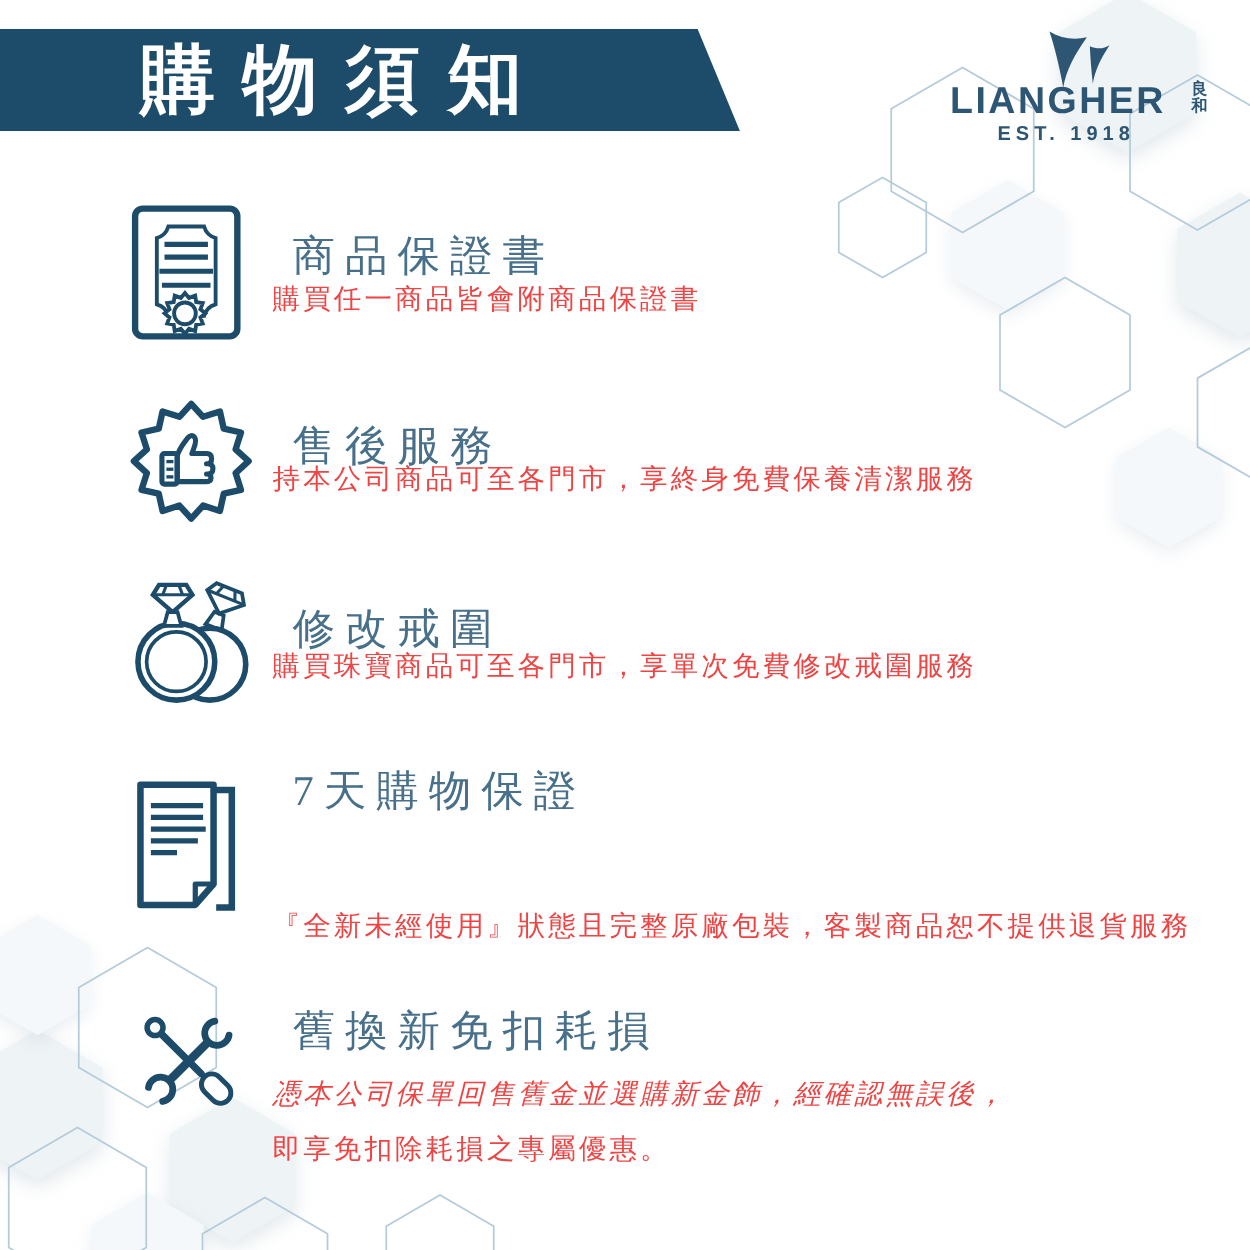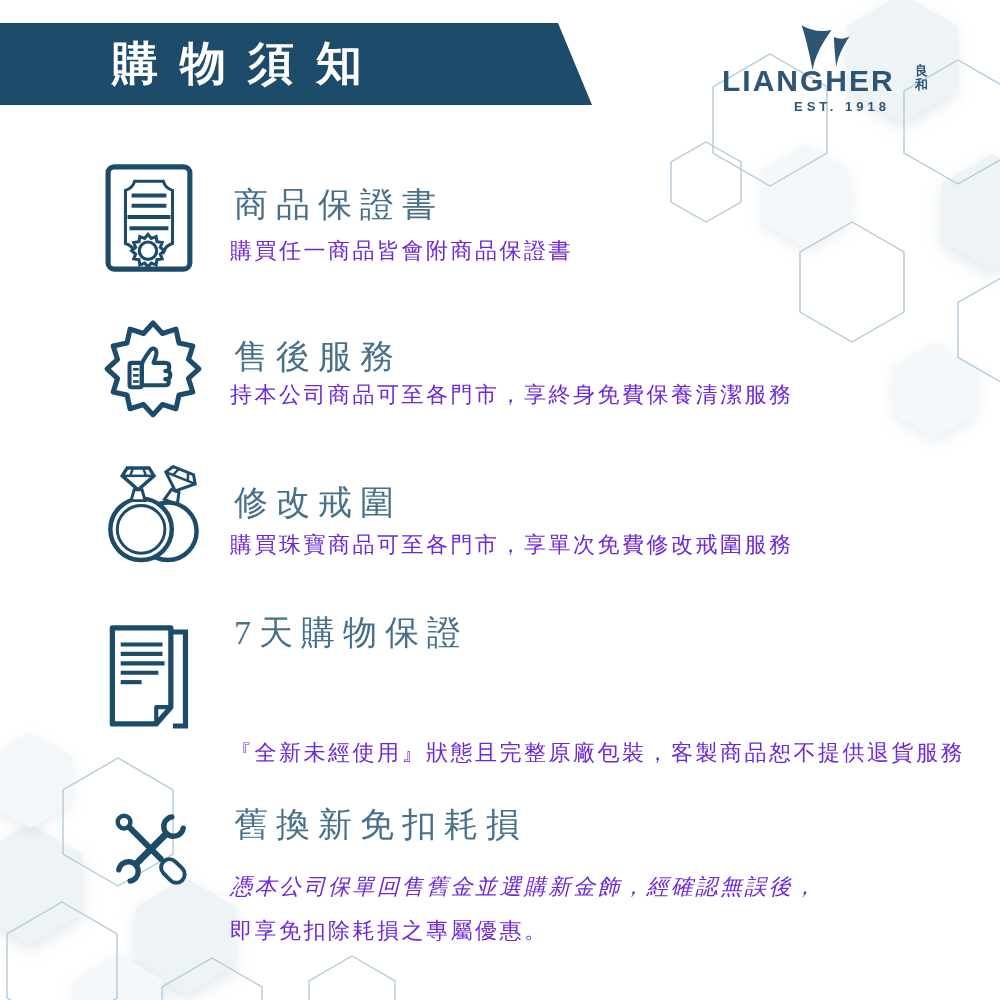--- a/index.html
+++ b/index.html
@@ -13,48 +13,48 @@
   .hf2{fill:#f5f8fa;filter:drop-shadow(0 5px 7px rgba(150,172,188,.2));}
   .hl{fill:none;stroke:#b4cbda;stroke-width:1.4;}
   
   .banner{
     position:absolute;left:0;top:23px;width:592px;height:82px;
     background:#1d4c6a;
     clip-path:polygon(0 0,558px 0,592px 100%,0 100%);
   }
   .banner h1{
     margin:0;position:absolute;left:112px;top:0;line-height:82px;
-    font-size:46px;font-weight:bold;color:#ffffff;letter-spacing:22px;white-space:nowrap;
+    font-size:60px;font-weight:bold;color:#ffffff;letter-spacing:22px;white-space:nowrap;
   }
   
-  .logo{position:absolute;left:700px;top:20px;width:250px;height:100px;color:#2d5674;}
+  .logo{position:absolute;left:738px;top:20px;width:250px;height:100px;color:#2d5674;}
   .logo .vmark{position:absolute;left:100px;top:3px;width:52px;height:50px;}
   .logo .name{
     position:absolute;left:22px;top:44px;width:200px;
     font-family:"Liberation Sans","DejaVu Sans",sans-serif;
     font-size:30px;font-weight:bold;letter-spacing:2px;color:#2d5674;white-space:nowrap;
   }
   .logo .cjk{position:absolute;left:215px;top:44px;
     font-family:"Liberation Sans","DejaVu Sans",sans-serif;
     font-size:13px;font-weight:bold;line-height:14px;color:#2d5674;text-align:center;}
   .logo .est{
-    position:absolute;left:60px;top:79px;width:130px;text-align:right;
+    position:absolute;left:60px;top:79px;width:130px;text-align:left;
     font-family:"Liberation Sans","DejaVu Sans",sans-serif;
-    font-size:13px;font-weight:bold;letter-spacing:4px;color:#2d5674;white-space:nowrap;
+    font-size:16px;font-weight:bold;letter-spacing:4px;color:#2d5674;white-space:nowrap;
   }
   
   .icon{position:absolute;color:#1d4c6a;}
   .icon svg{width:100%;height:100%;}
   .sec-title{
     position:absolute;left:218px;margin:16px;
     font-size:34px;font-weight:normal;color:#48708a;letter-spacing:8px;white-space:nowrap;
   }
   .sec-line{
-    position:absolute;left:218px;margin:12px;
-    font-size:22px;color:#6d28d9;letter-spacing:2.5px;white-space:nowrap;
+    position:absolute;left:218px;margin:0;
+    font-size:22px;color:#ef4444;letter-spacing:2.5px;white-space:nowrap;
   }
 </style>
 </head>
 <body>
 
 <div class="page">
 
   <svg class="hex-bg" viewBox="0 0 1000 1000">
 
     <polygon class="hf" points="902,-6 957,26 957,90 902,122 847,90 847,26"></polygon>

